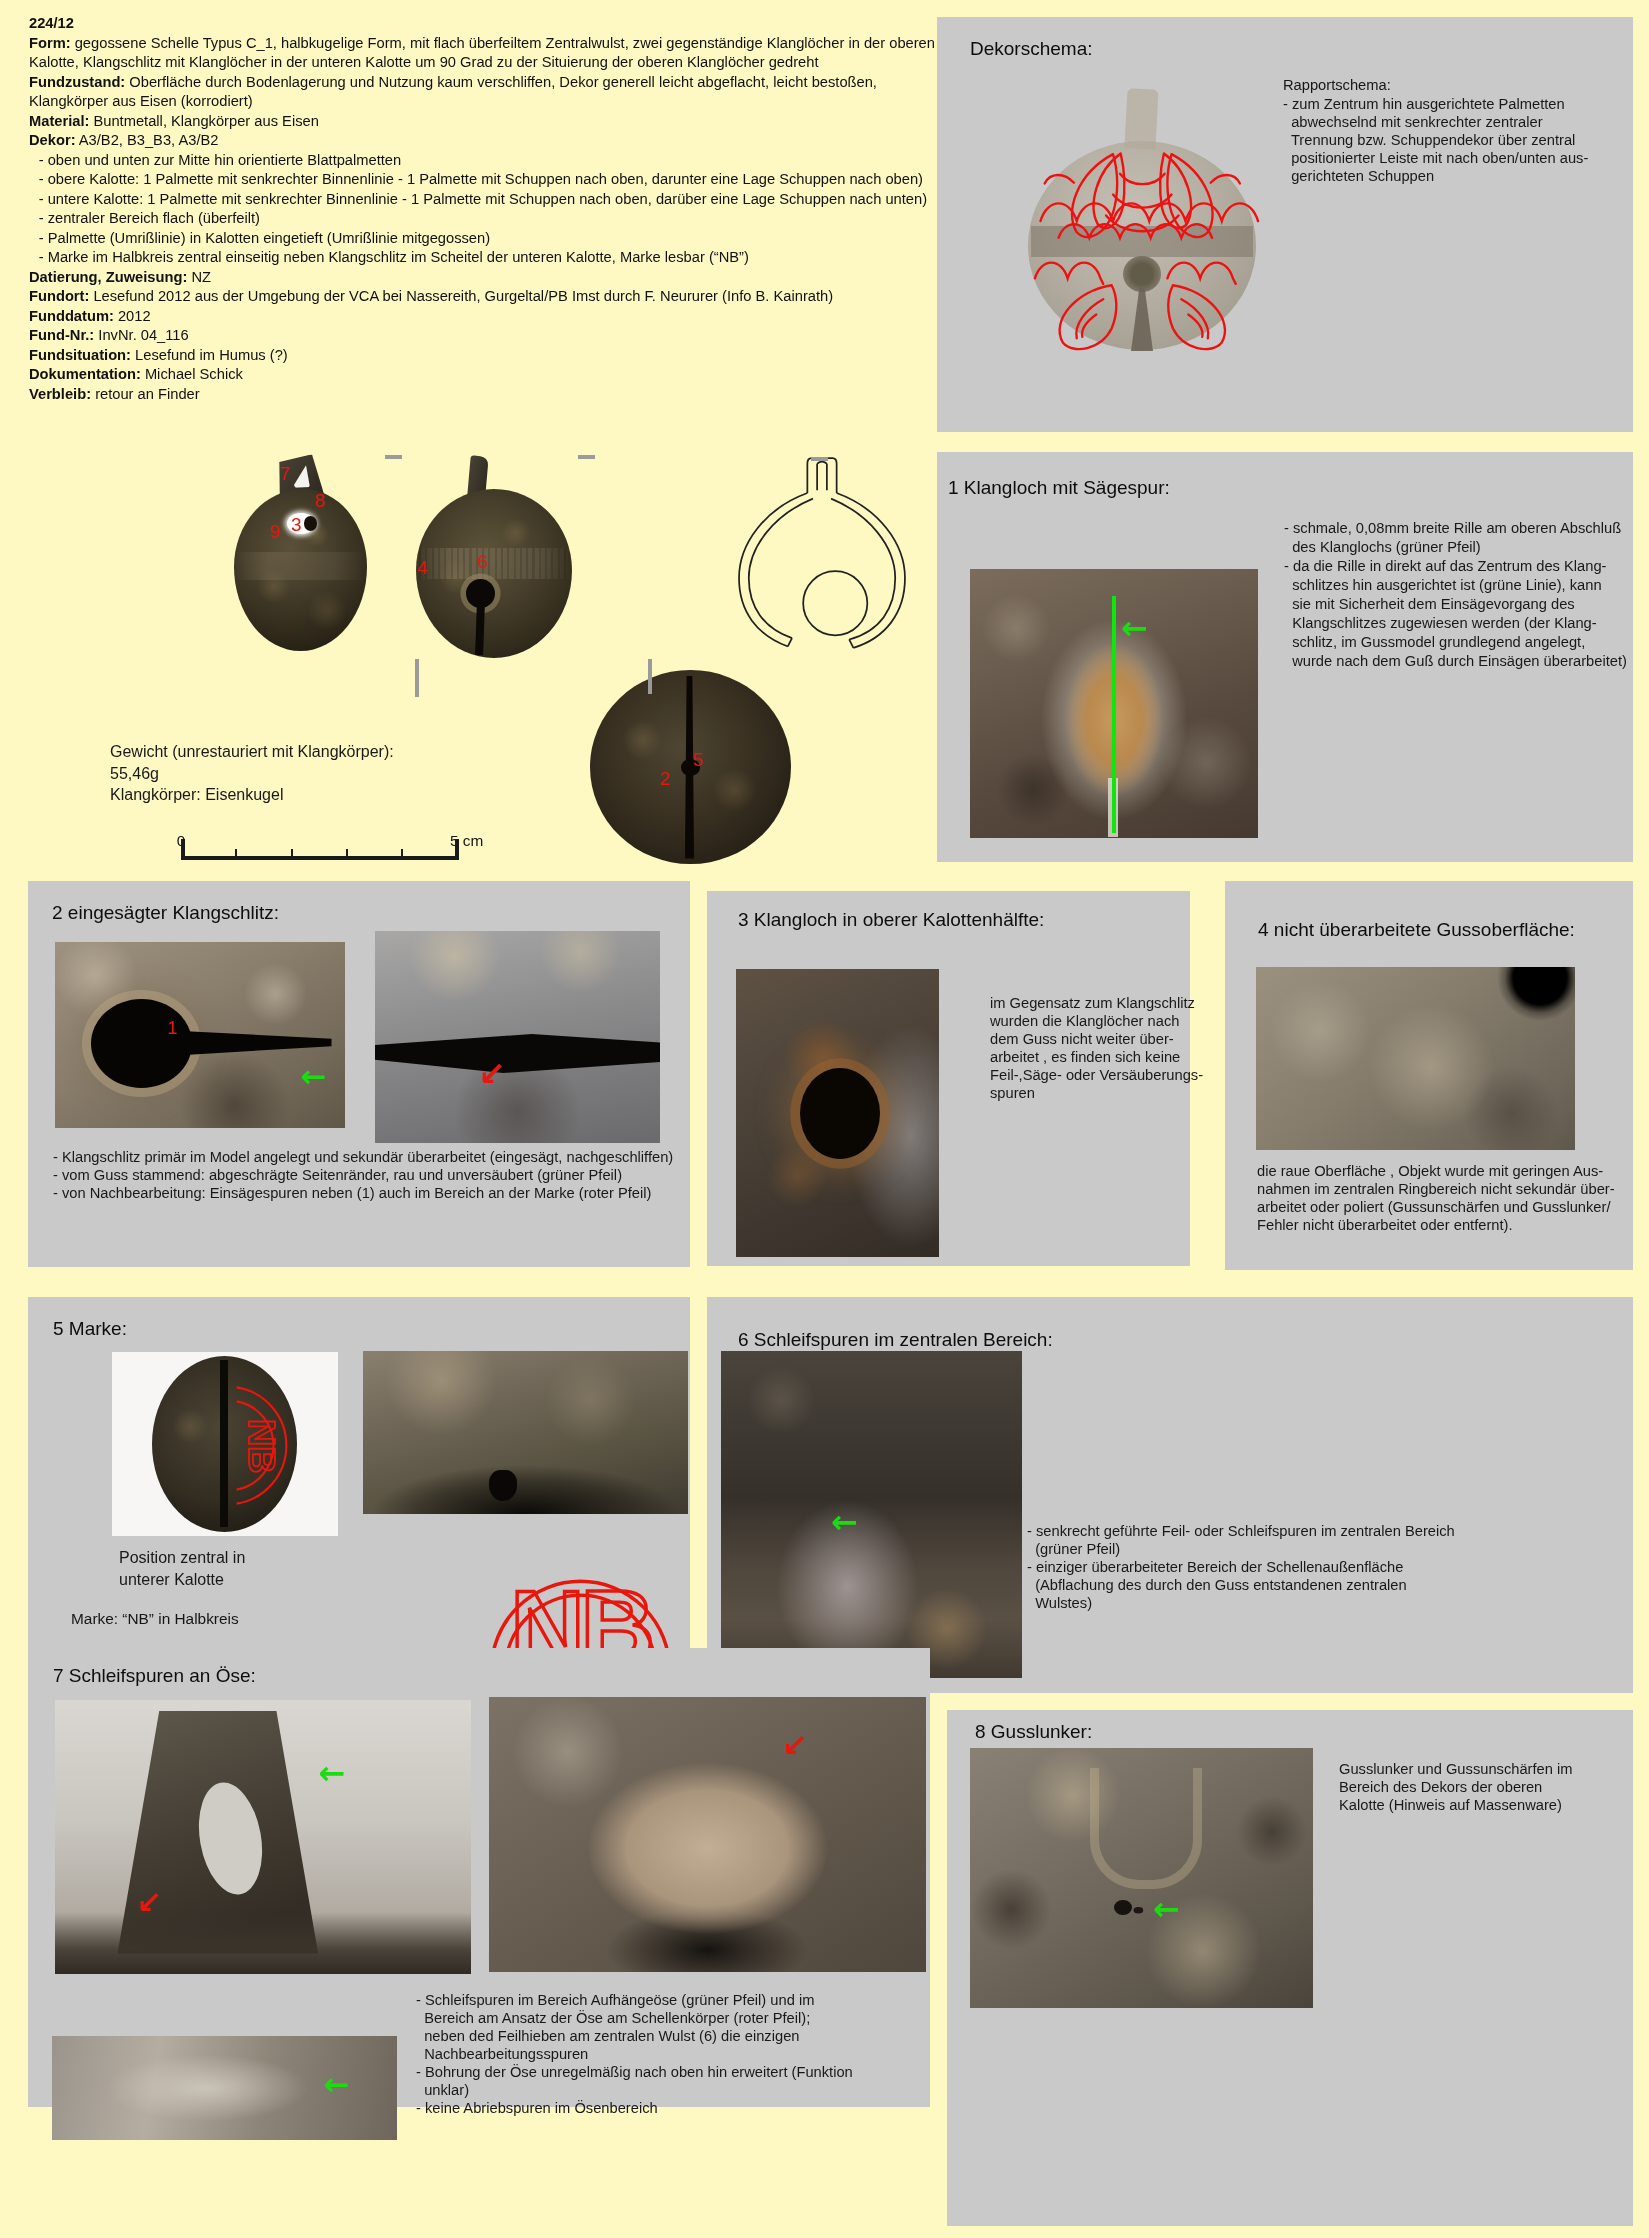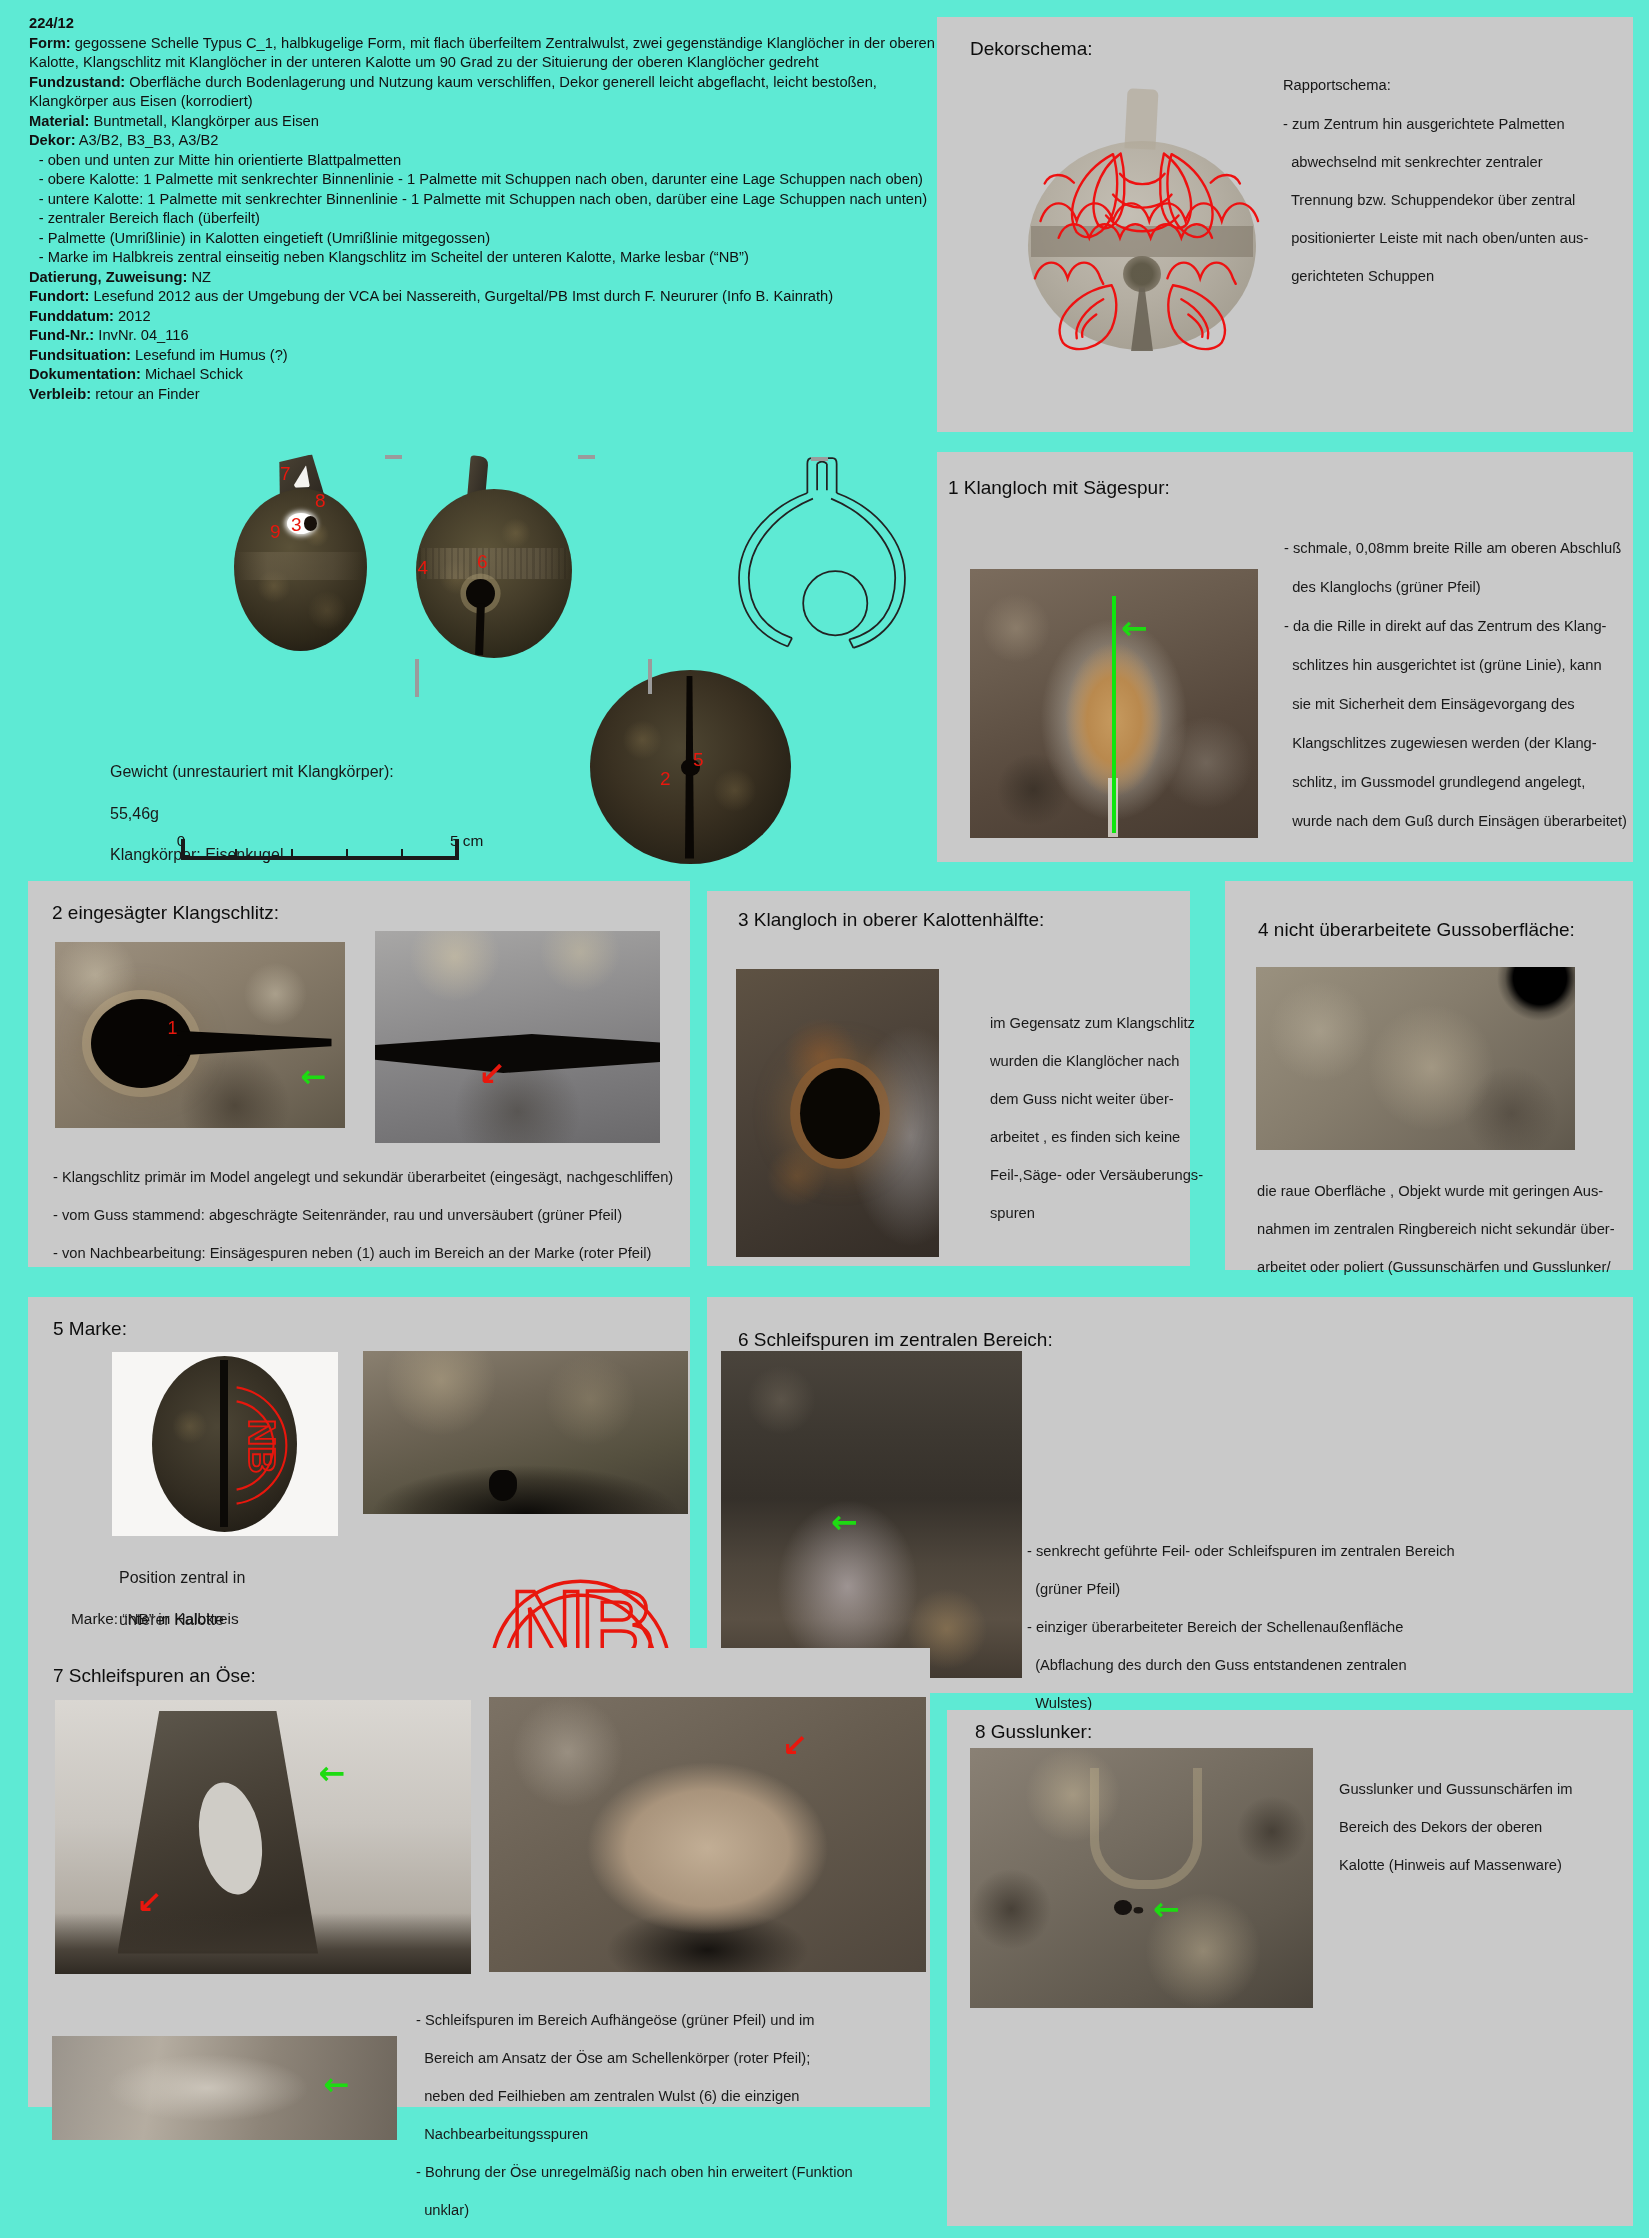--- a/index.html
+++ b/index.html
@@ -1,22 +1,22 @@
 <!DOCTYPE html>
 <html style="font-size:11px"><head>
 <meta charset="utf-8">
 <style>
   html,body{margin:0;padding:0;background:#ffffff;}
-  .page{position:relative;width:1649px;height:2239px;background:#5eead4;
+  .page{position:relative;width:1649px;height:2239px;background:#fef9c3;
         font-family:"Liberation Sans",sans-serif;color:#161616;overflow:hidden;}
   .abs{position:absolute;}
   .panel{position:absolute;background:#c9c9c9;}
   .ptitle{position:absolute;font-size:19px;color:#0d0d0d;white-space:pre;}
   .tblock{position:absolute;font-size:14.7px;line-height:18px;color:#191919;}
-  .tblock div{white-space:pre;margin-top:20px;}
+  .tblock div{white-space:pre;}
   .hdr{position:absolute;left:29px;top:14px;width:909px;font-size:14.7px;line-height:19.5px;color:#111;}
   .hdr p{margin:0;white-space:pre-wrap;}
   .hdr .hang{padding-left:19.5px;text-indent:-9.8px;}
   .photo{position:absolute;overflow:hidden;}
   .arrow{position:absolute;font-family:"DejaVu Sans",sans-serif;font-weight:bold;line-height:1;}
   .ag{color:#1ddb12;}
   .ar{color:#e8170d;}
   .rnum{position:absolute;color:#e8170d;font-size:19px;line-height:1;}
   .dash{position:absolute;background:#9b9b9b;}
   .bellpart{position:absolute;}

